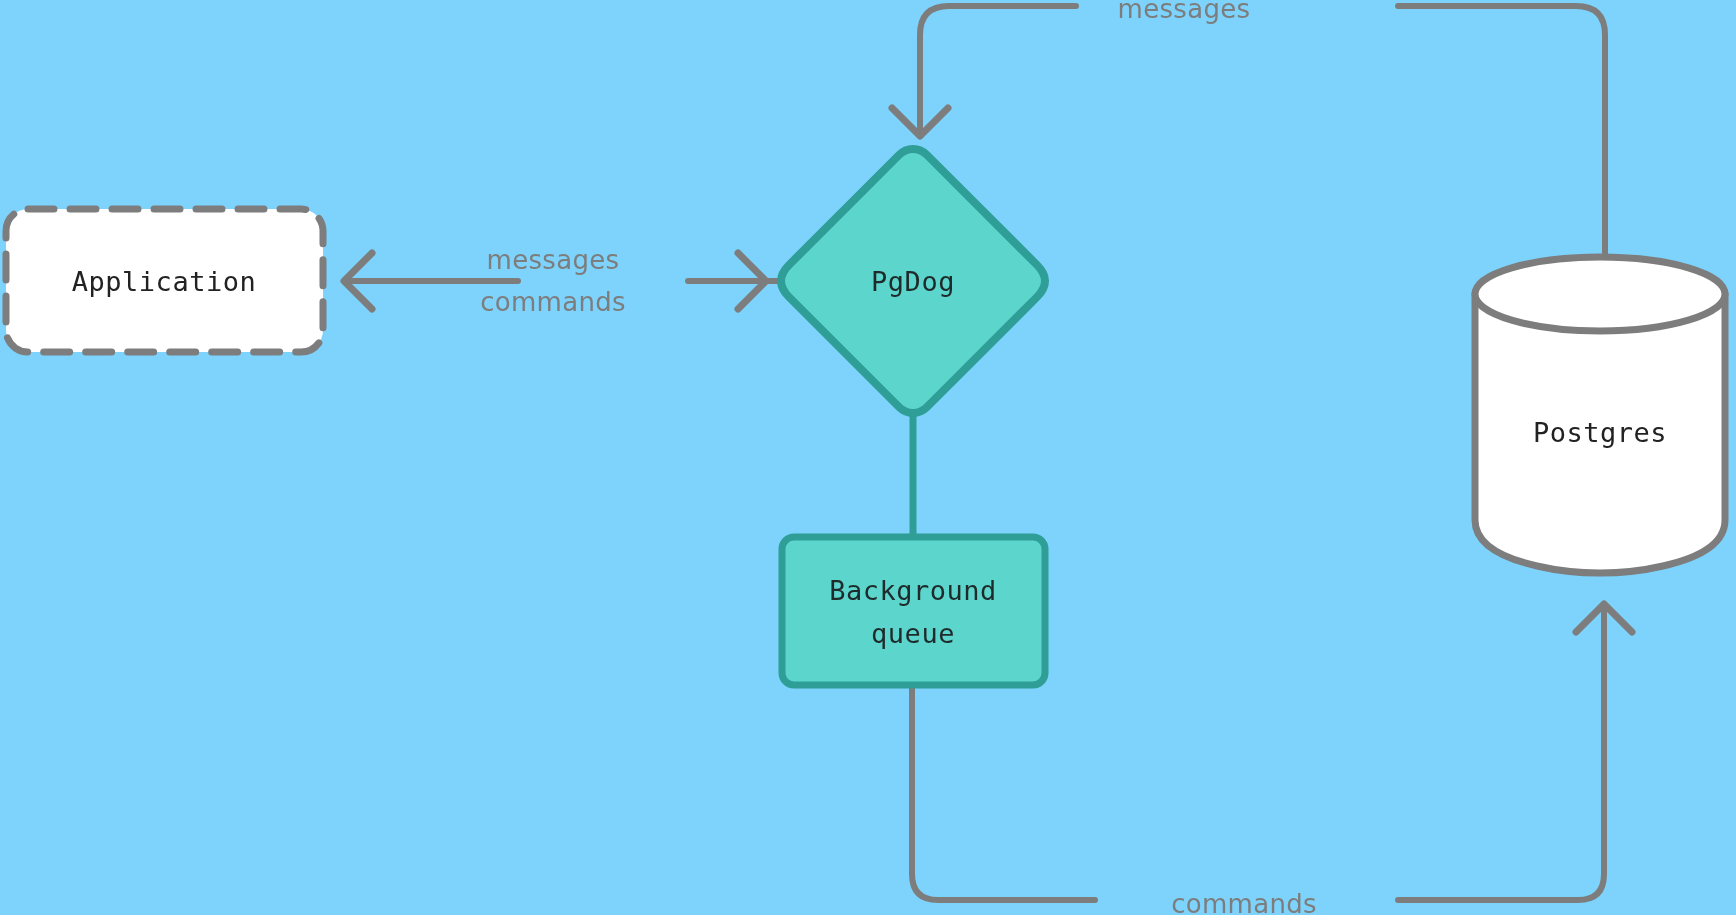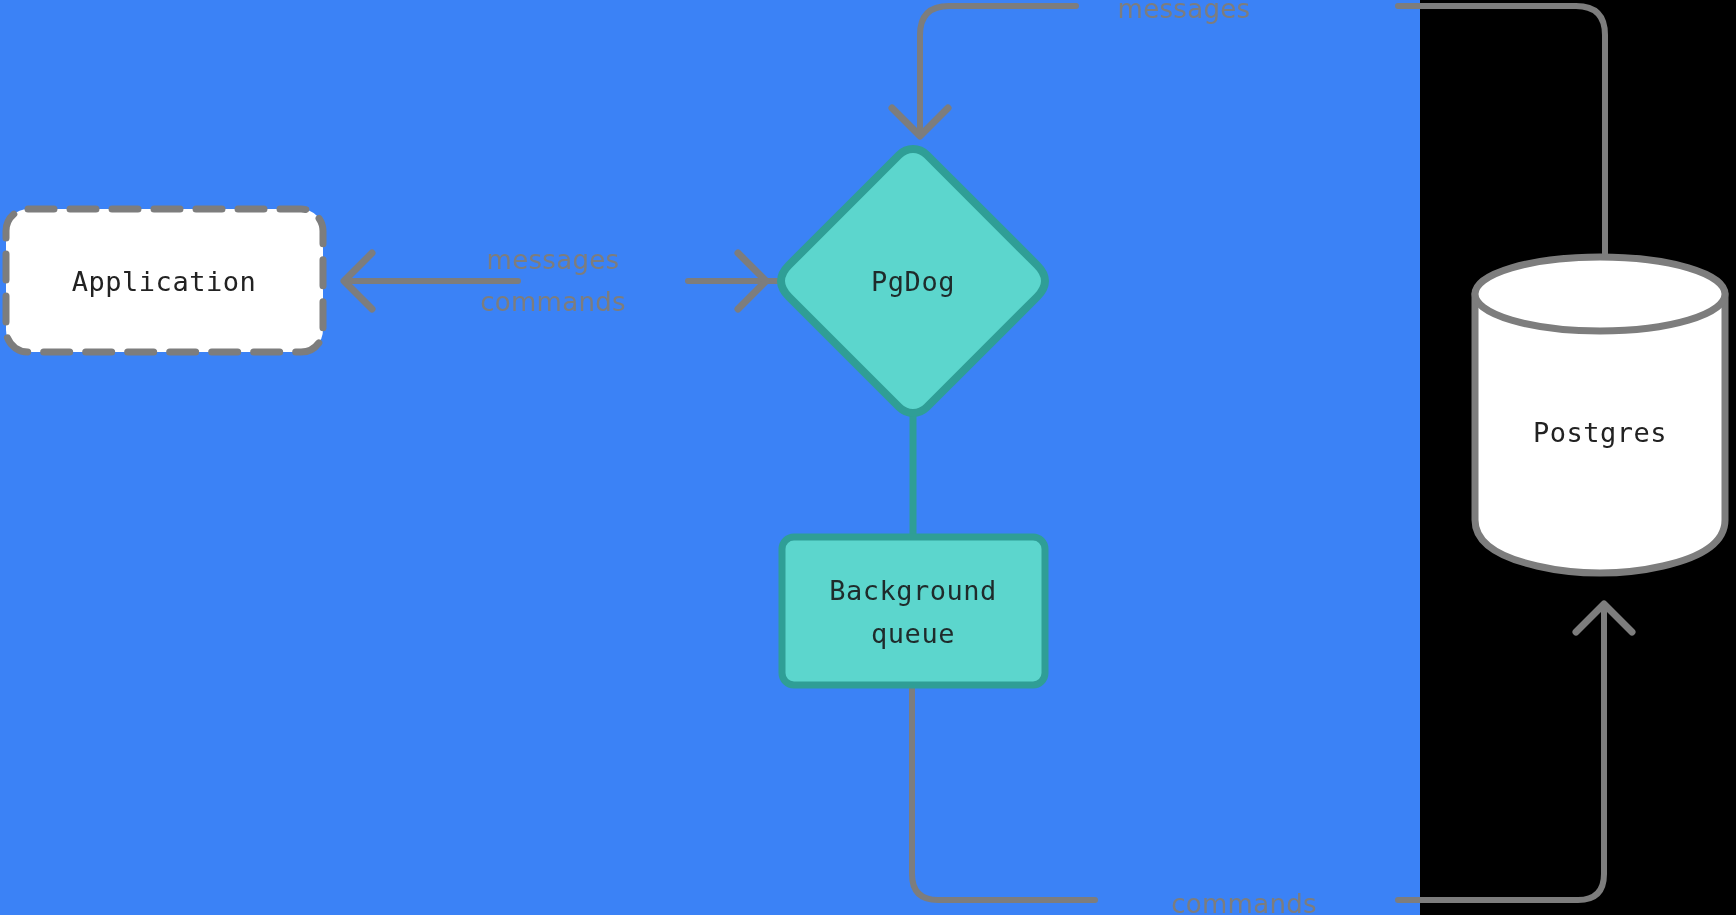--- a/index.html
+++ b/index.html
@@ -8,23 +8,23 @@
     background: #000000;
   }
   body {
     width: 1736px;
     height: 915px;
     overflow: hidden;
     font-family: "DejaVu Sans Mono", "Liberation Mono", monospace;
   }
   #canvas {
     position: relative;
-    width: 1420px;
+    width: 1736px;
     height: 915px;
-    background: #3b82f6;
+    background: #7dd3fc;
     text-align: right;
   }
   svg#diagram {
     position: absolute;
     top: 0;
     left: 0;
     width: 1736px;
     height: 915px;
     display: block;
   }

